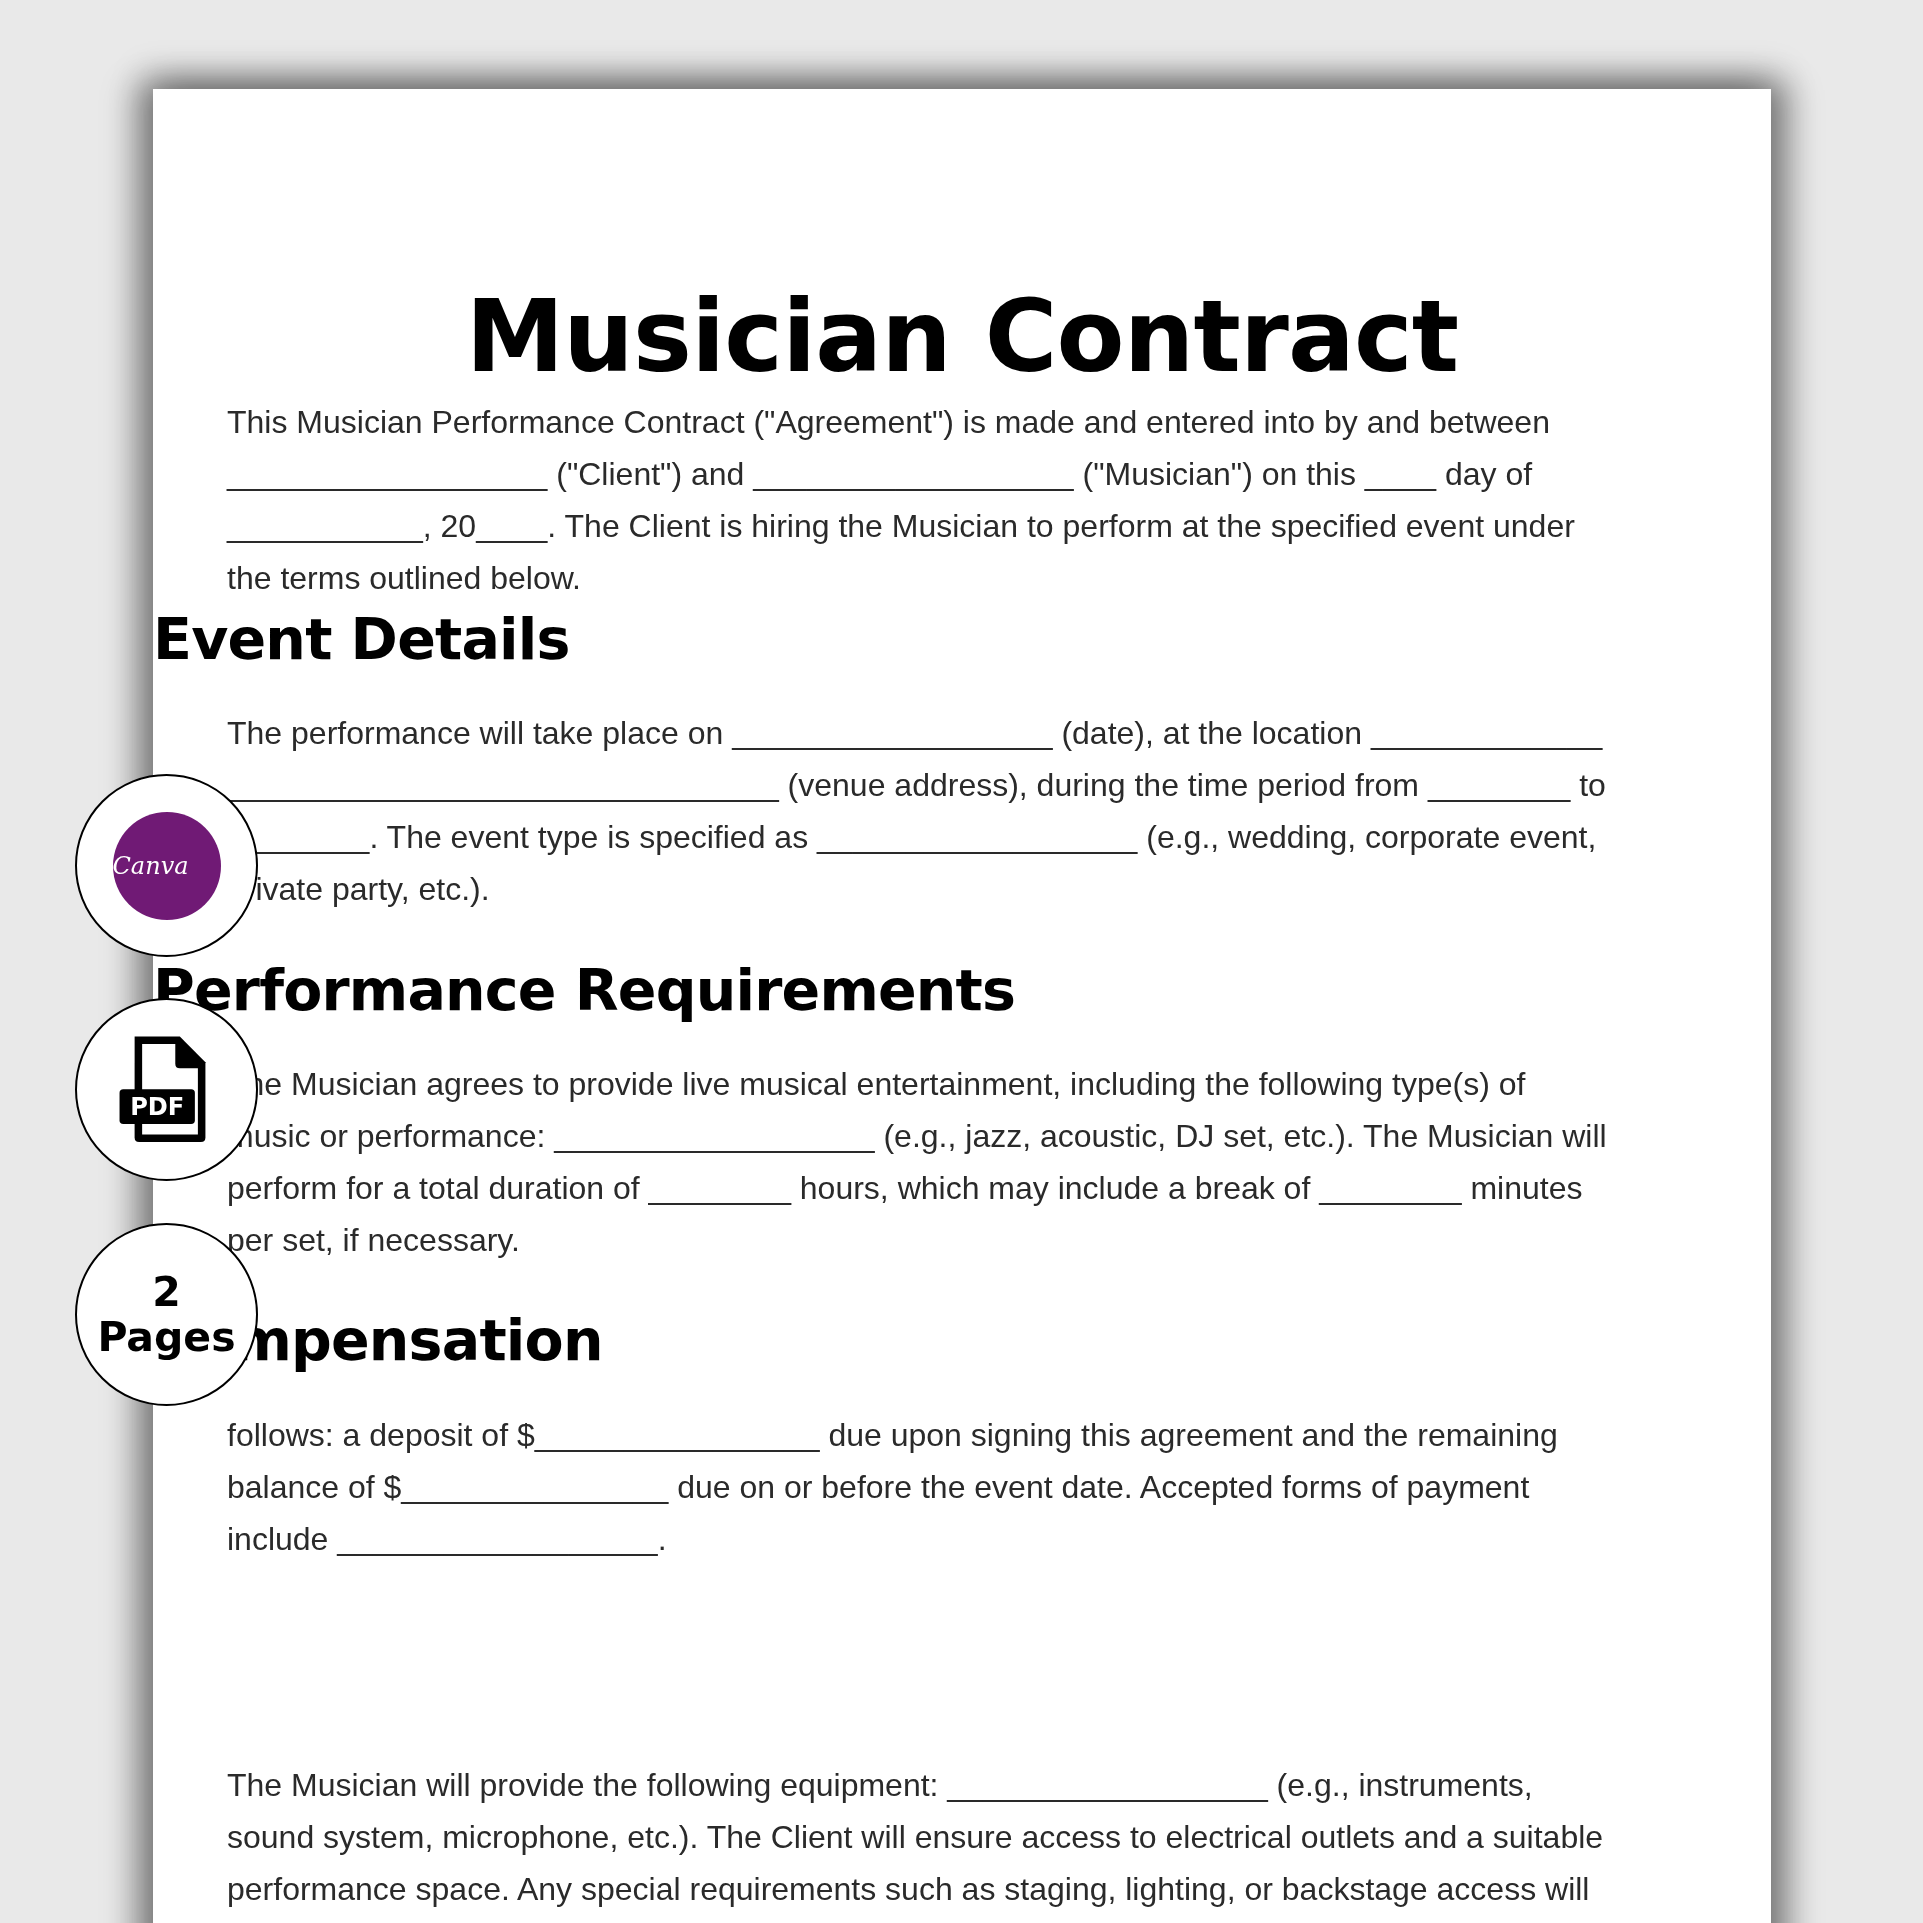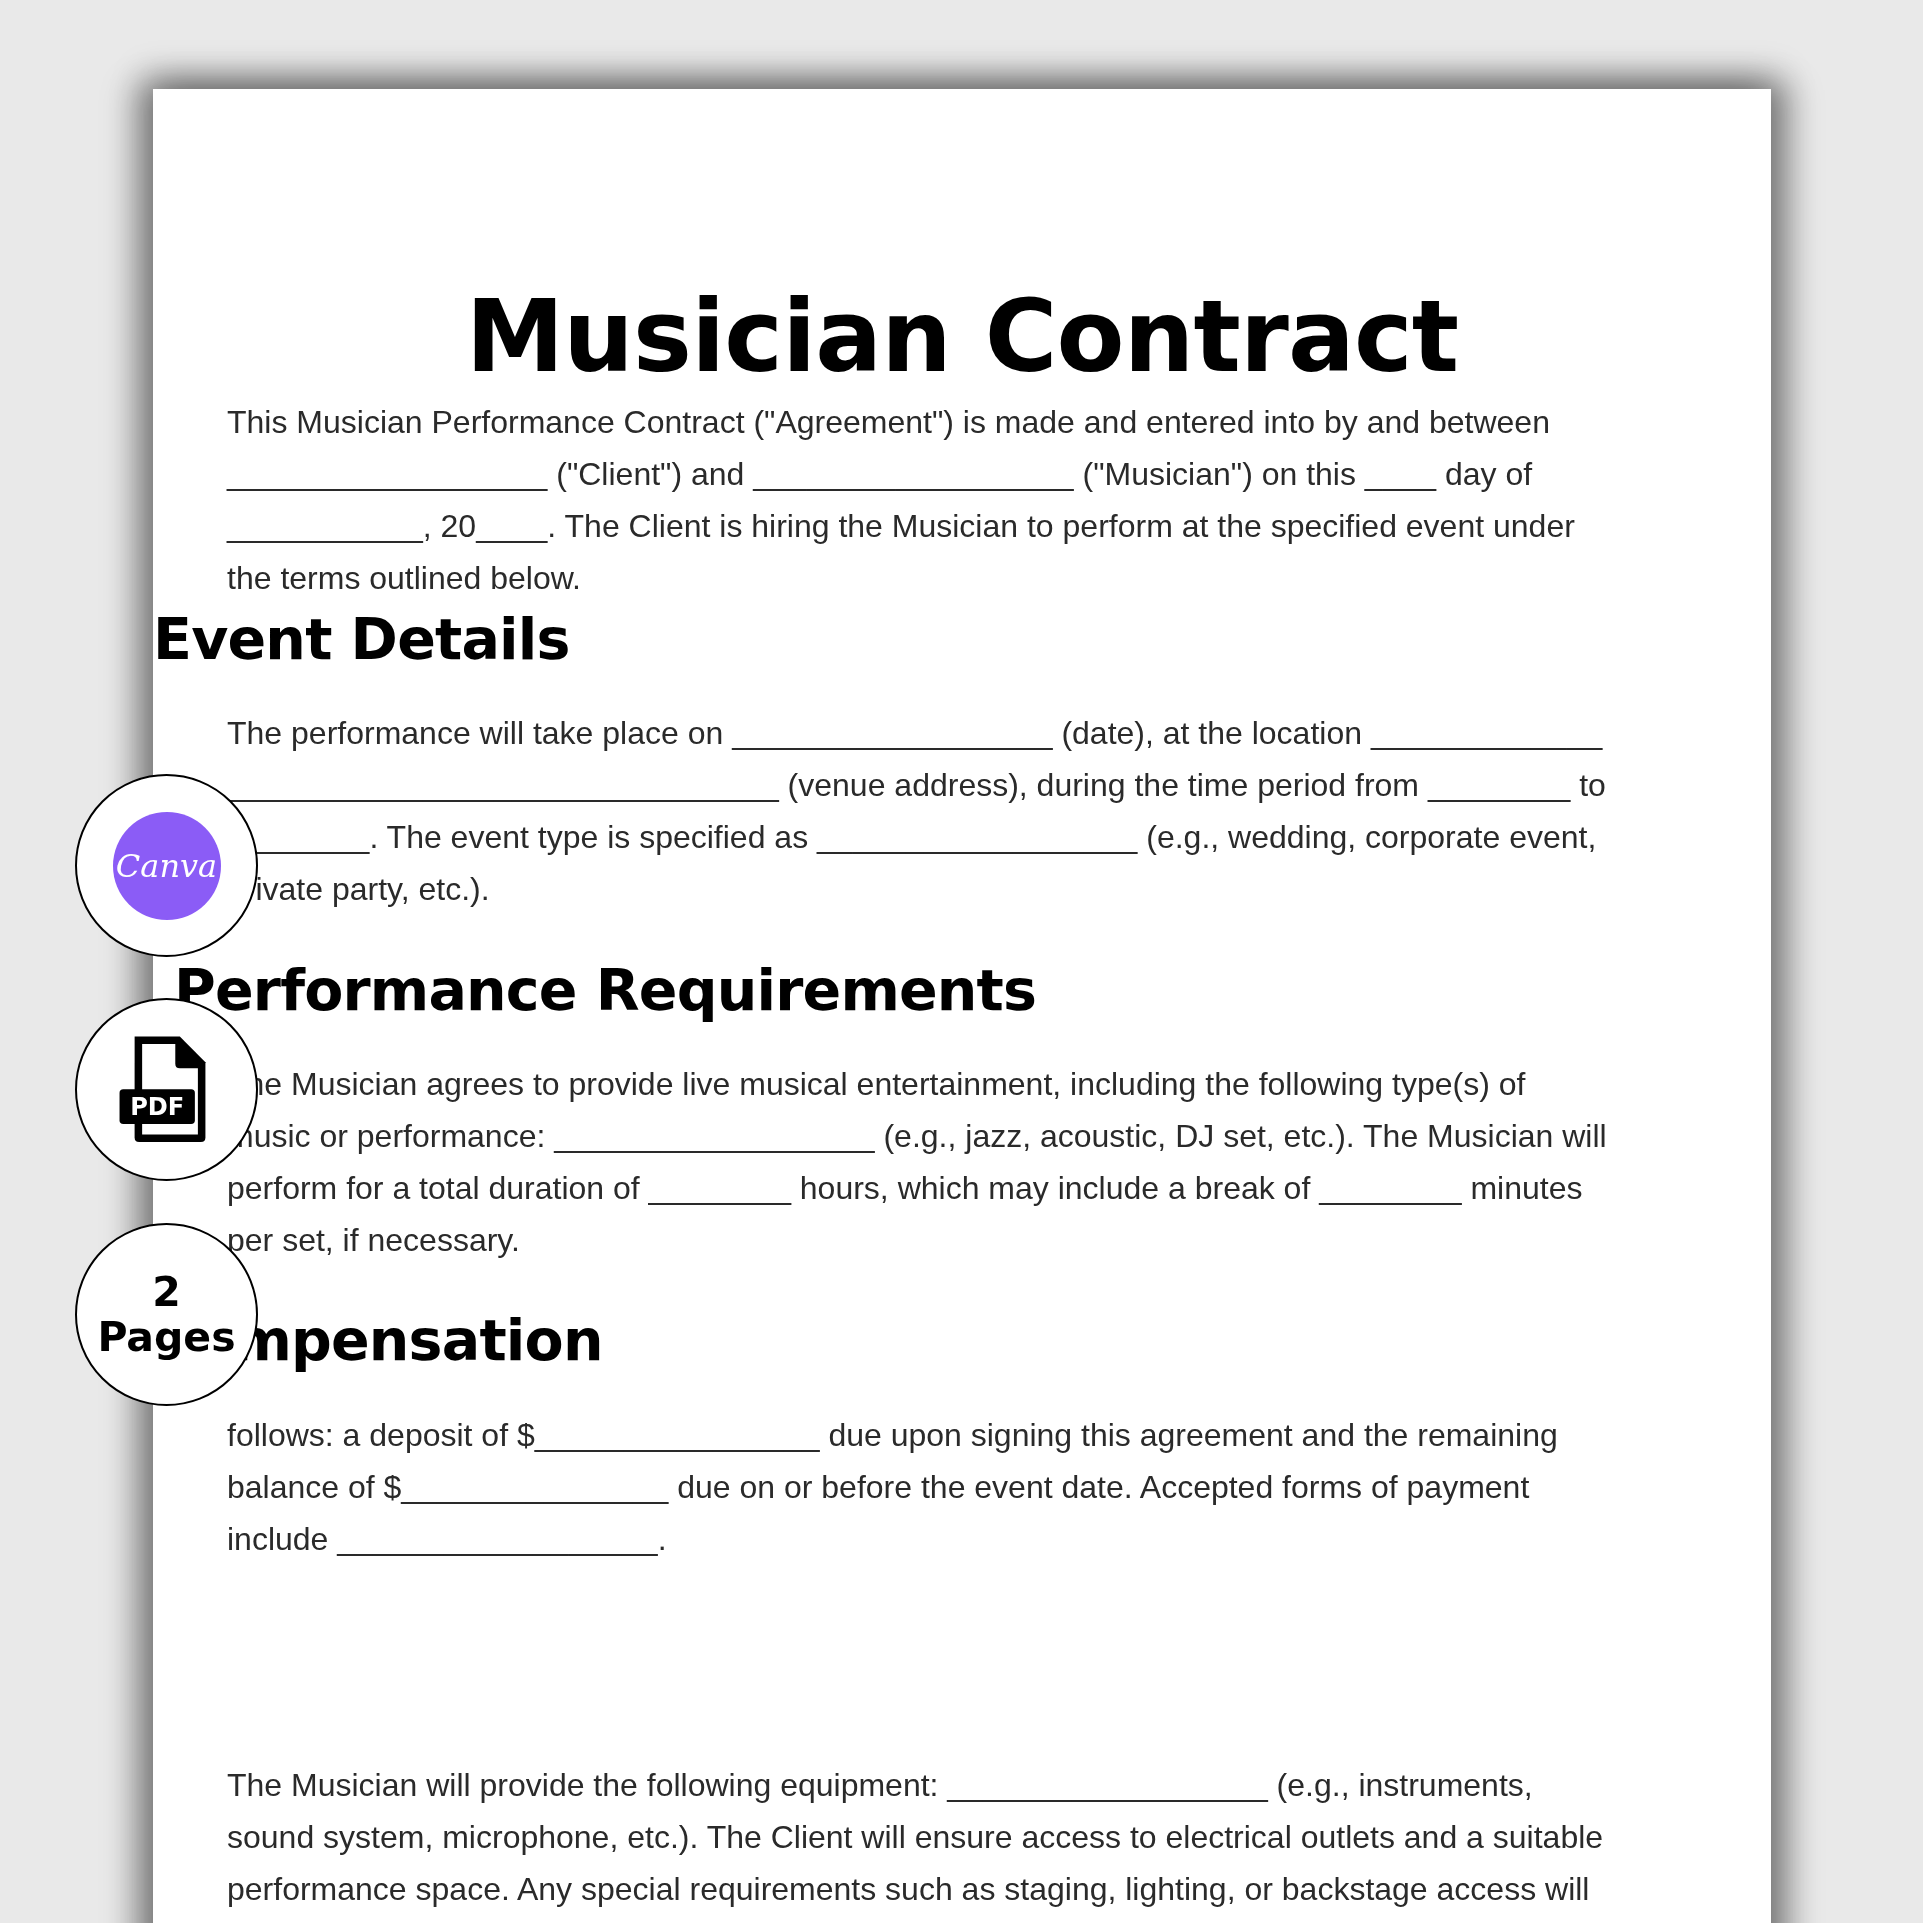--- a/index.html
+++ b/index.html
@@ -31,23 +31,23 @@
     font-family:"Liberation Sans", sans-serif;
     white-space:nowrap;
   }
   .para .line { display:block; height:52px; }
   .badge {
     position:absolute; width:183px; height:183px; border-radius:50%;
     background:#fff; border:2.3px solid #000; box-sizing:border-box;
     display:flex; align-items:center; justify-content:center;
   }
   .canva-disc {
-    width:108px; height:108px; border-radius:50%; background:#8b5cf6;
-    display:flex; align-items:center; justify-content:center;
-    color:#fff; font-family:"DejaVu Serif", serif; font-style:italic; font-size:32px;
+    width:108px; height:108px; border-radius:50%; background:#701a75;
+    display:flex; align-items:center; 
+    color:#fff; font-family:"DejaVu Serif", serif; font-style:italic; font-size:24px;
   }
   .pages-text {
     text-align:center; font-family:"DejaVu Sans", sans-serif; font-weight:bold;
     font-size:41px; line-height:45px; color:#000;
   }
 </style>
 </head>
 <body>
 
 <div class="page">
@@ -61,21 +61,21 @@
   </div>
 
   <div class="heading" style="top:516px;">Event Details</div>
   <div class="para" style="top:618px;">
     <span class="line">The performance will take place on __________________ (date), at the location _____________</span>
     <span class="line">_______________________________ (venue address), during the time period from ________ to</span>
     <span class="line">________. The event type is specified as __________________ (e.g., wedding, corporate event,</span>
     <span class="line">private party, etc.).</span>
   </div>
 
-  <div class="heading" style="top:867px;margin-left:21px;">Performance Requirements</div>
+  <div class="heading" style="top:867px;">Performance Requirements</div>
   <div class="para" style="top:969px;">
     <span class="line">The Musician agrees to provide live musical entertainment, including the following type(s) of</span>
     <span class="line">music or performance: __________________ (e.g., jazz, acoustic, DJ set, etc.). The Musician will</span>
     <span class="line">perform for a total duration of ________ hours, which may include a break of ________ minutes</span>
     <span class="line">per set, if necessary.</span>
   </div>
 
   <div class="heading" style="top:1217px;">Compensation</div>
   <div class="para" style="top:1320px;">
     <span class="line">follows: a deposit of $________________ due upon signing this agreement and the remaining</span>

